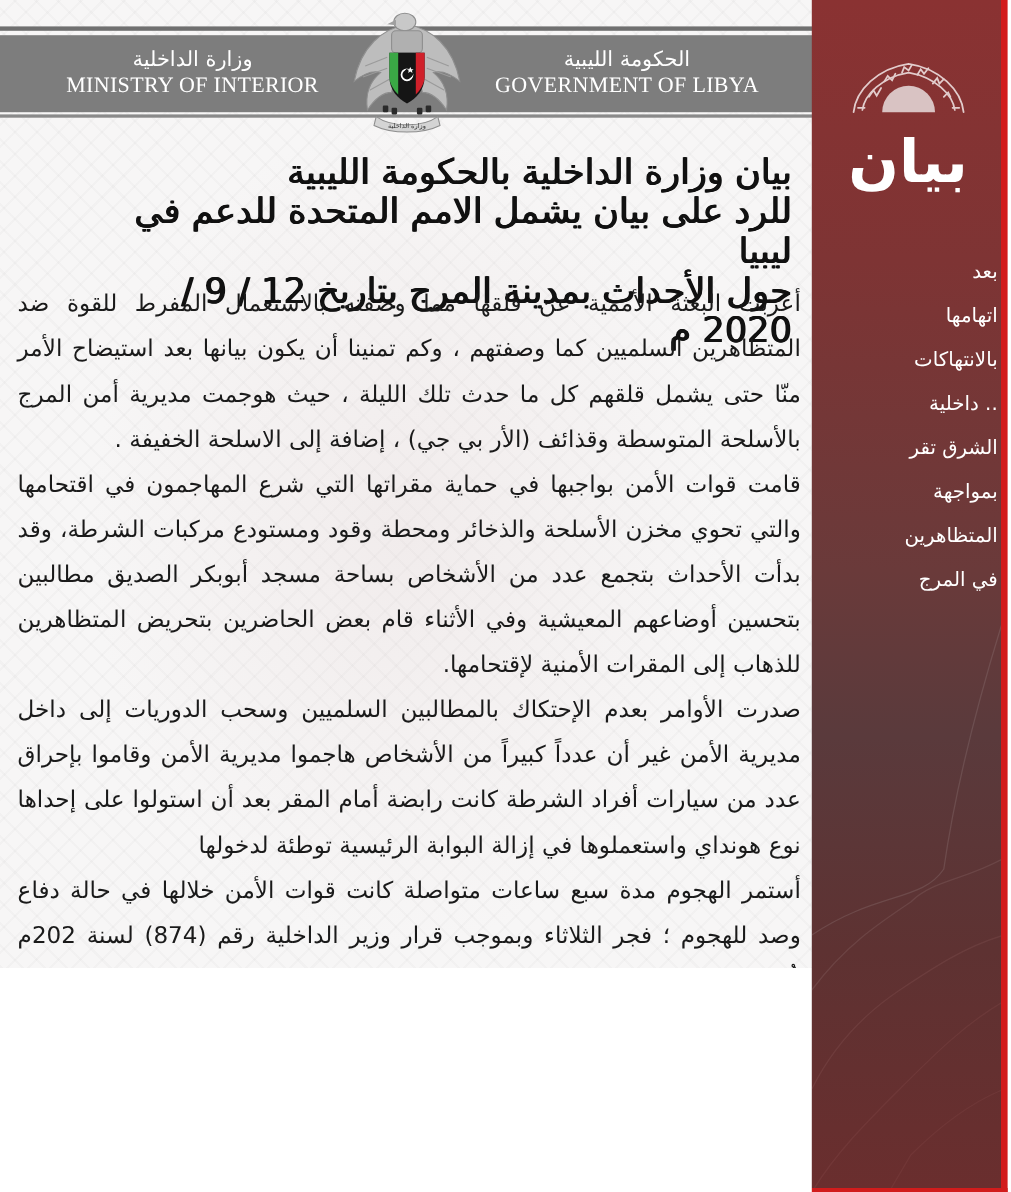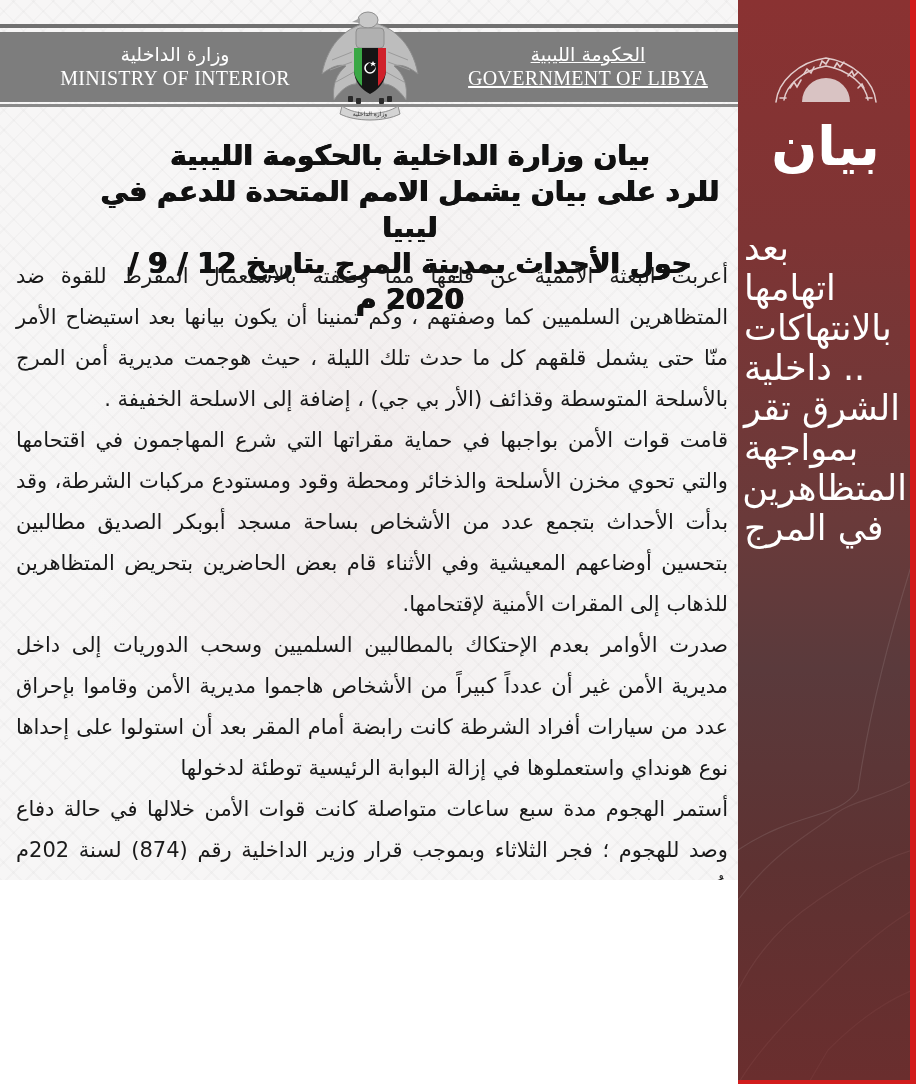--- a/index.html
+++ b/index.html
@@ -31,31 +31,31 @@
   .hdr-block {
     position: absolute; top: 18px; text-align: center; color: #ffffff;
   }
   .hdr-block .ar {
     font-family: "DejaVu Sans", sans-serif; font-size: 19px; line-height: 24px; direction: rtl;
   }
   .hdr-block .en {
     font-family: "Liberation Serif", serif; font-size: 20px; line-height: 24px; letter-spacing: 0.3px;
   }
   .hdr-left { left: 60px; width: 230px; }
-  .hdr-right { left: 468px; width: 240px; text-decoration: underline; }
+  .hdr-right { left: 450px; width: 240px; }
 
   .emblem {
     position: absolute; left: 312px; top: 8px; width: 116px; height: 116px;
   }
 
   .title-block {
     position: absolute; left: 100px; top: 138px; width: 620px;
-    direction: rtl; text-align: center;
-    font-family: "DejaVu Sans", sans-serif; font-weight: bold;
-    font-size: 28px; line-height: 36px; color: #111111;
+    direction: rtl; 
+    font-family: "DejaVu Sans", sans-serif; font-weight: normal;
+    font-size: 32px; line-height: 36px; color: #111111;
     text-shadow: 0.6px 0 0 #111, -0.6px 0 0 #111;
   }
 
   .body-text {
     position: absolute; left: 16px; top: 256px; width: 712px;
     direction: rtl; text-align: justify; text-align-last: right;
     font-family: "DejaVu Sans", sans-serif; font-size: 21px; line-height: 41px;
     color: #1a1a1a;
   }
   .body-text p { margin: 0 0 0 0; }
@@ -86,22 +86,22 @@
   .panel-logo {
     position: absolute; left: 30px; top: 52px; width: 116px; height: 52px;
   }
   .panel-heading {
     position: absolute; left: 0; top: 112px; width: 175px;
     text-align: center; direction: rtl; color: #ffffff;
     font-family: "DejaVu Sans", sans-serif; font-weight: bold; font-size: 54px; line-height: 70px;
   }
   .panel-headline {
     position: absolute; left: 6px; top: 228px; width: 163px;
-    text-align: left; direction: rtl; color: #ffffff;
-    font-family: "DejaVu Sans", sans-serif; font-size: 35px; line-height: 40px;
+    text-align: right; direction: rtl; color: #ffffff;
+    font-family: "DejaVu Sans", sans-serif; font-size: 18px; line-height: 40px;
   }
   .panel-headline span { display: block; }
 </style>
 </head>
 <body>
 
 <div class="doc">
 
   <div class="header-band">
     <div class="line-top"></div>

